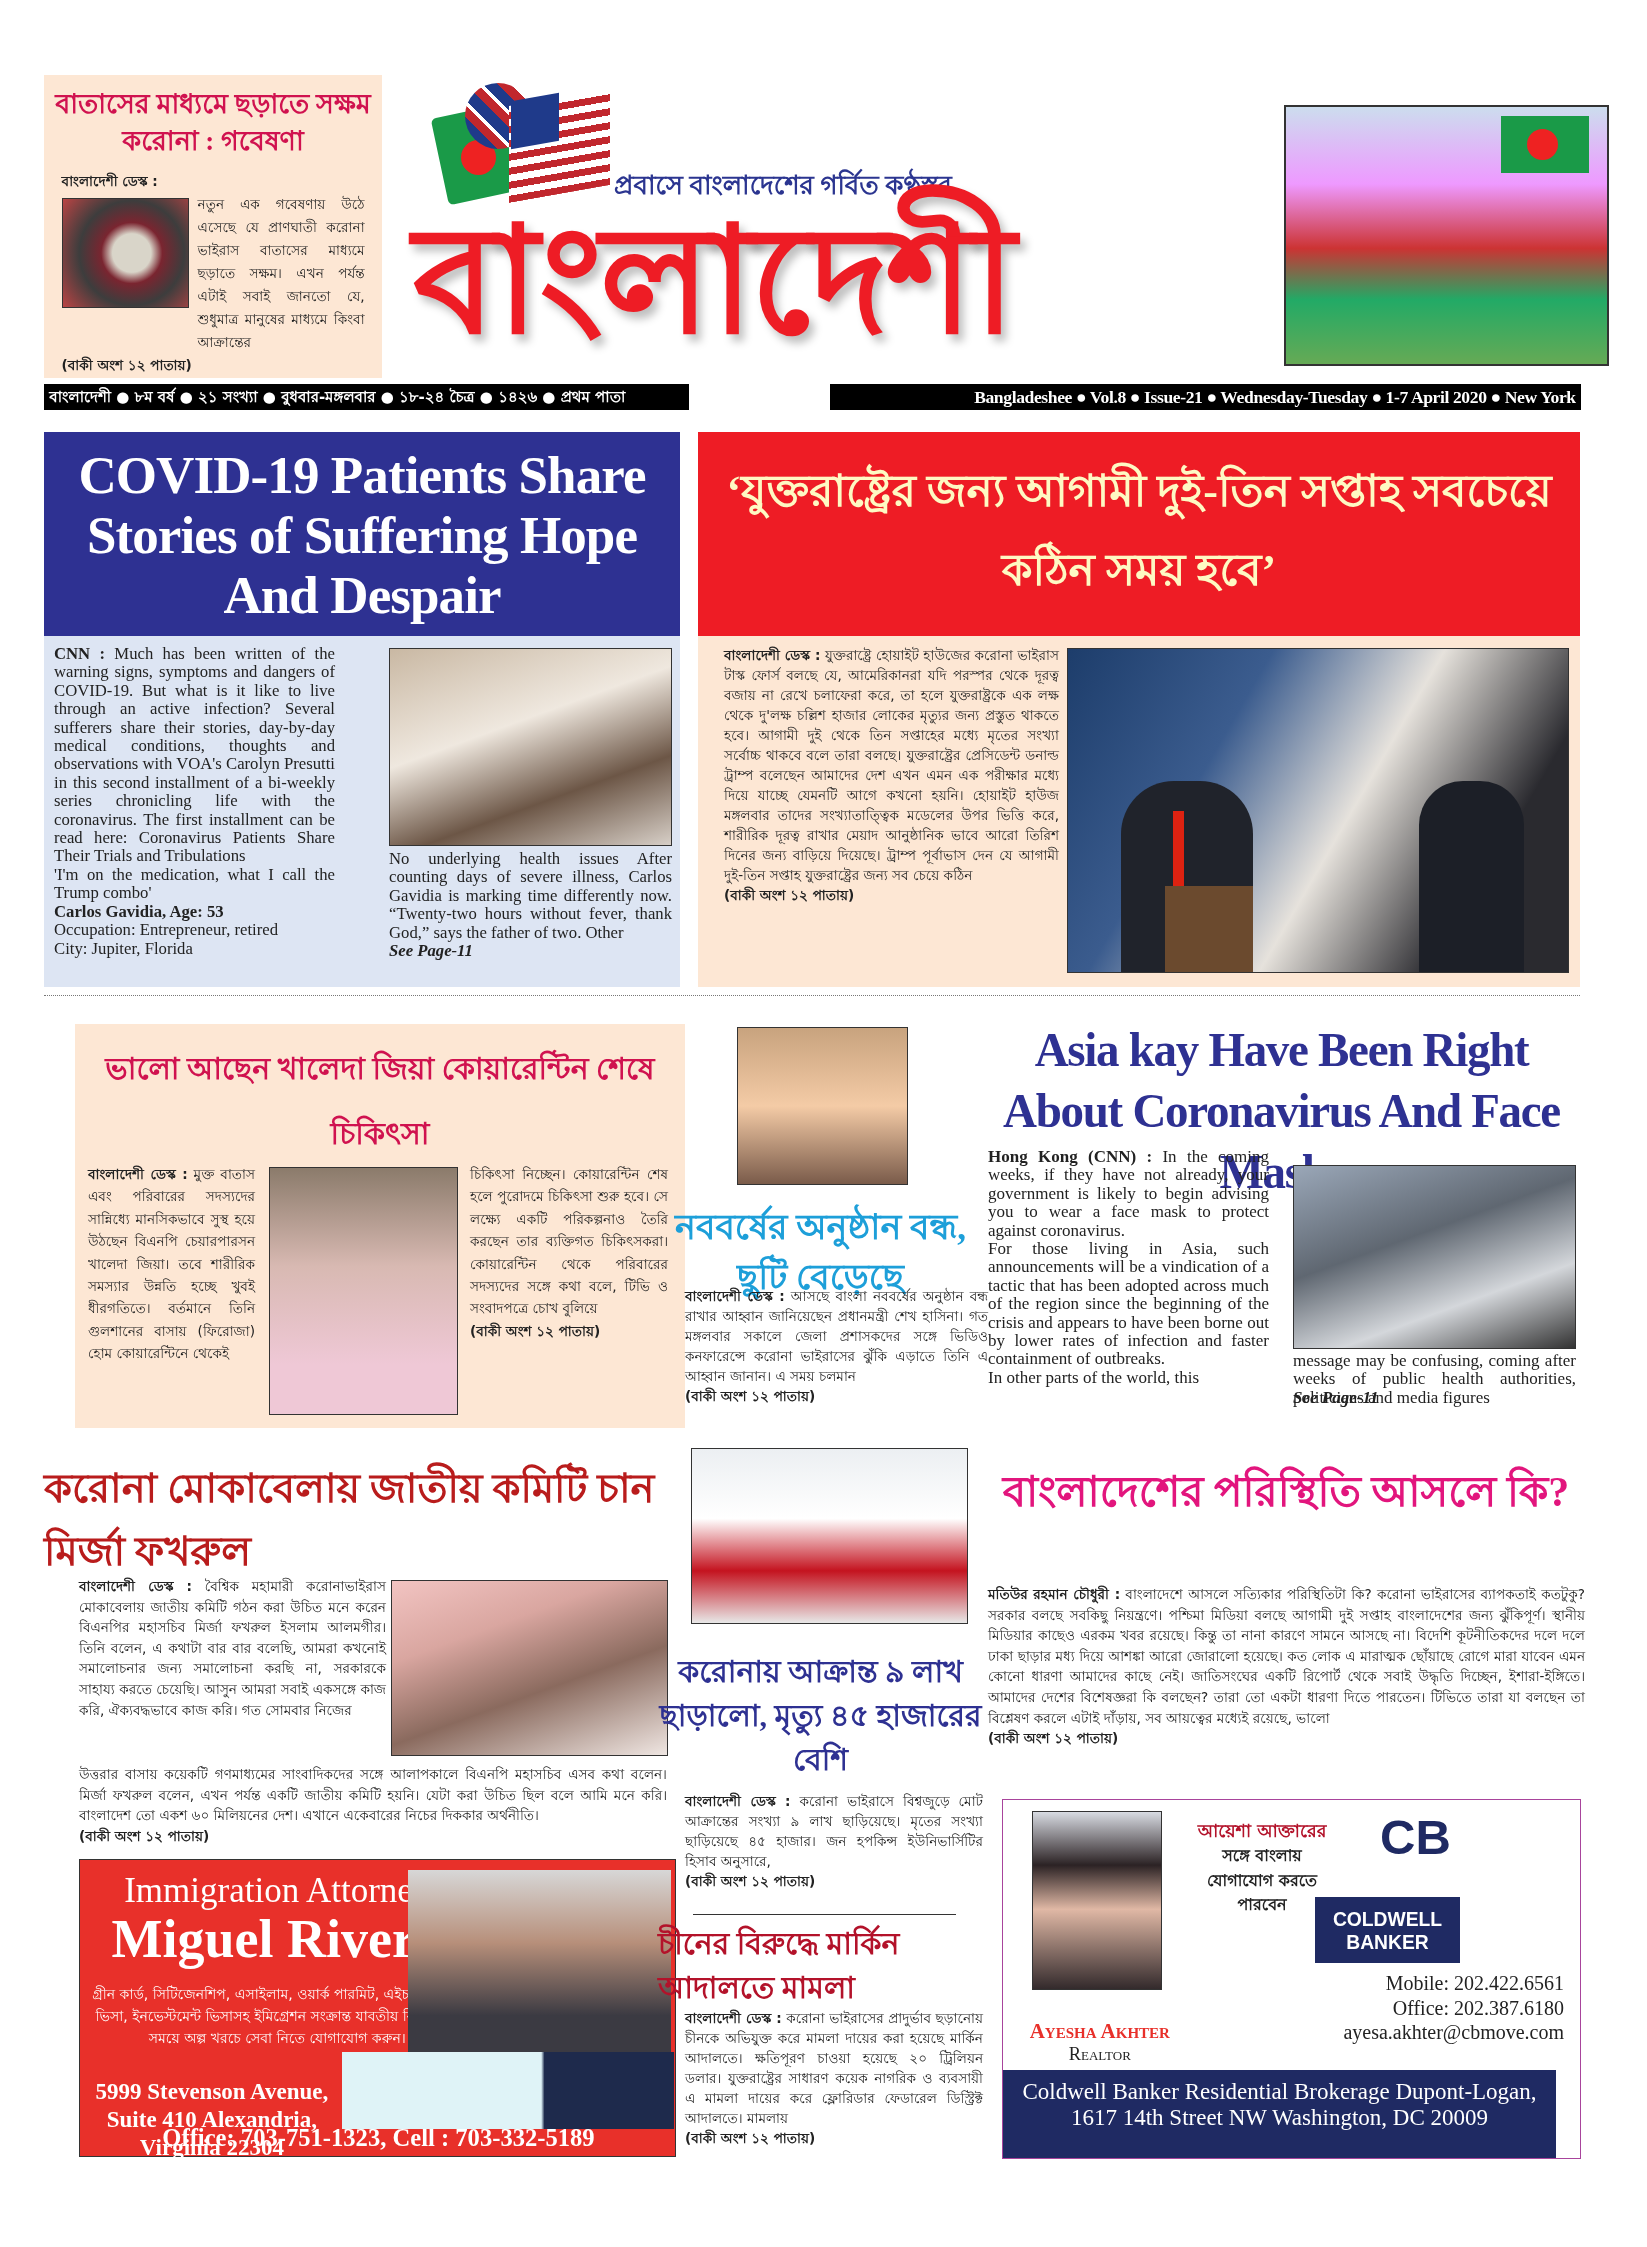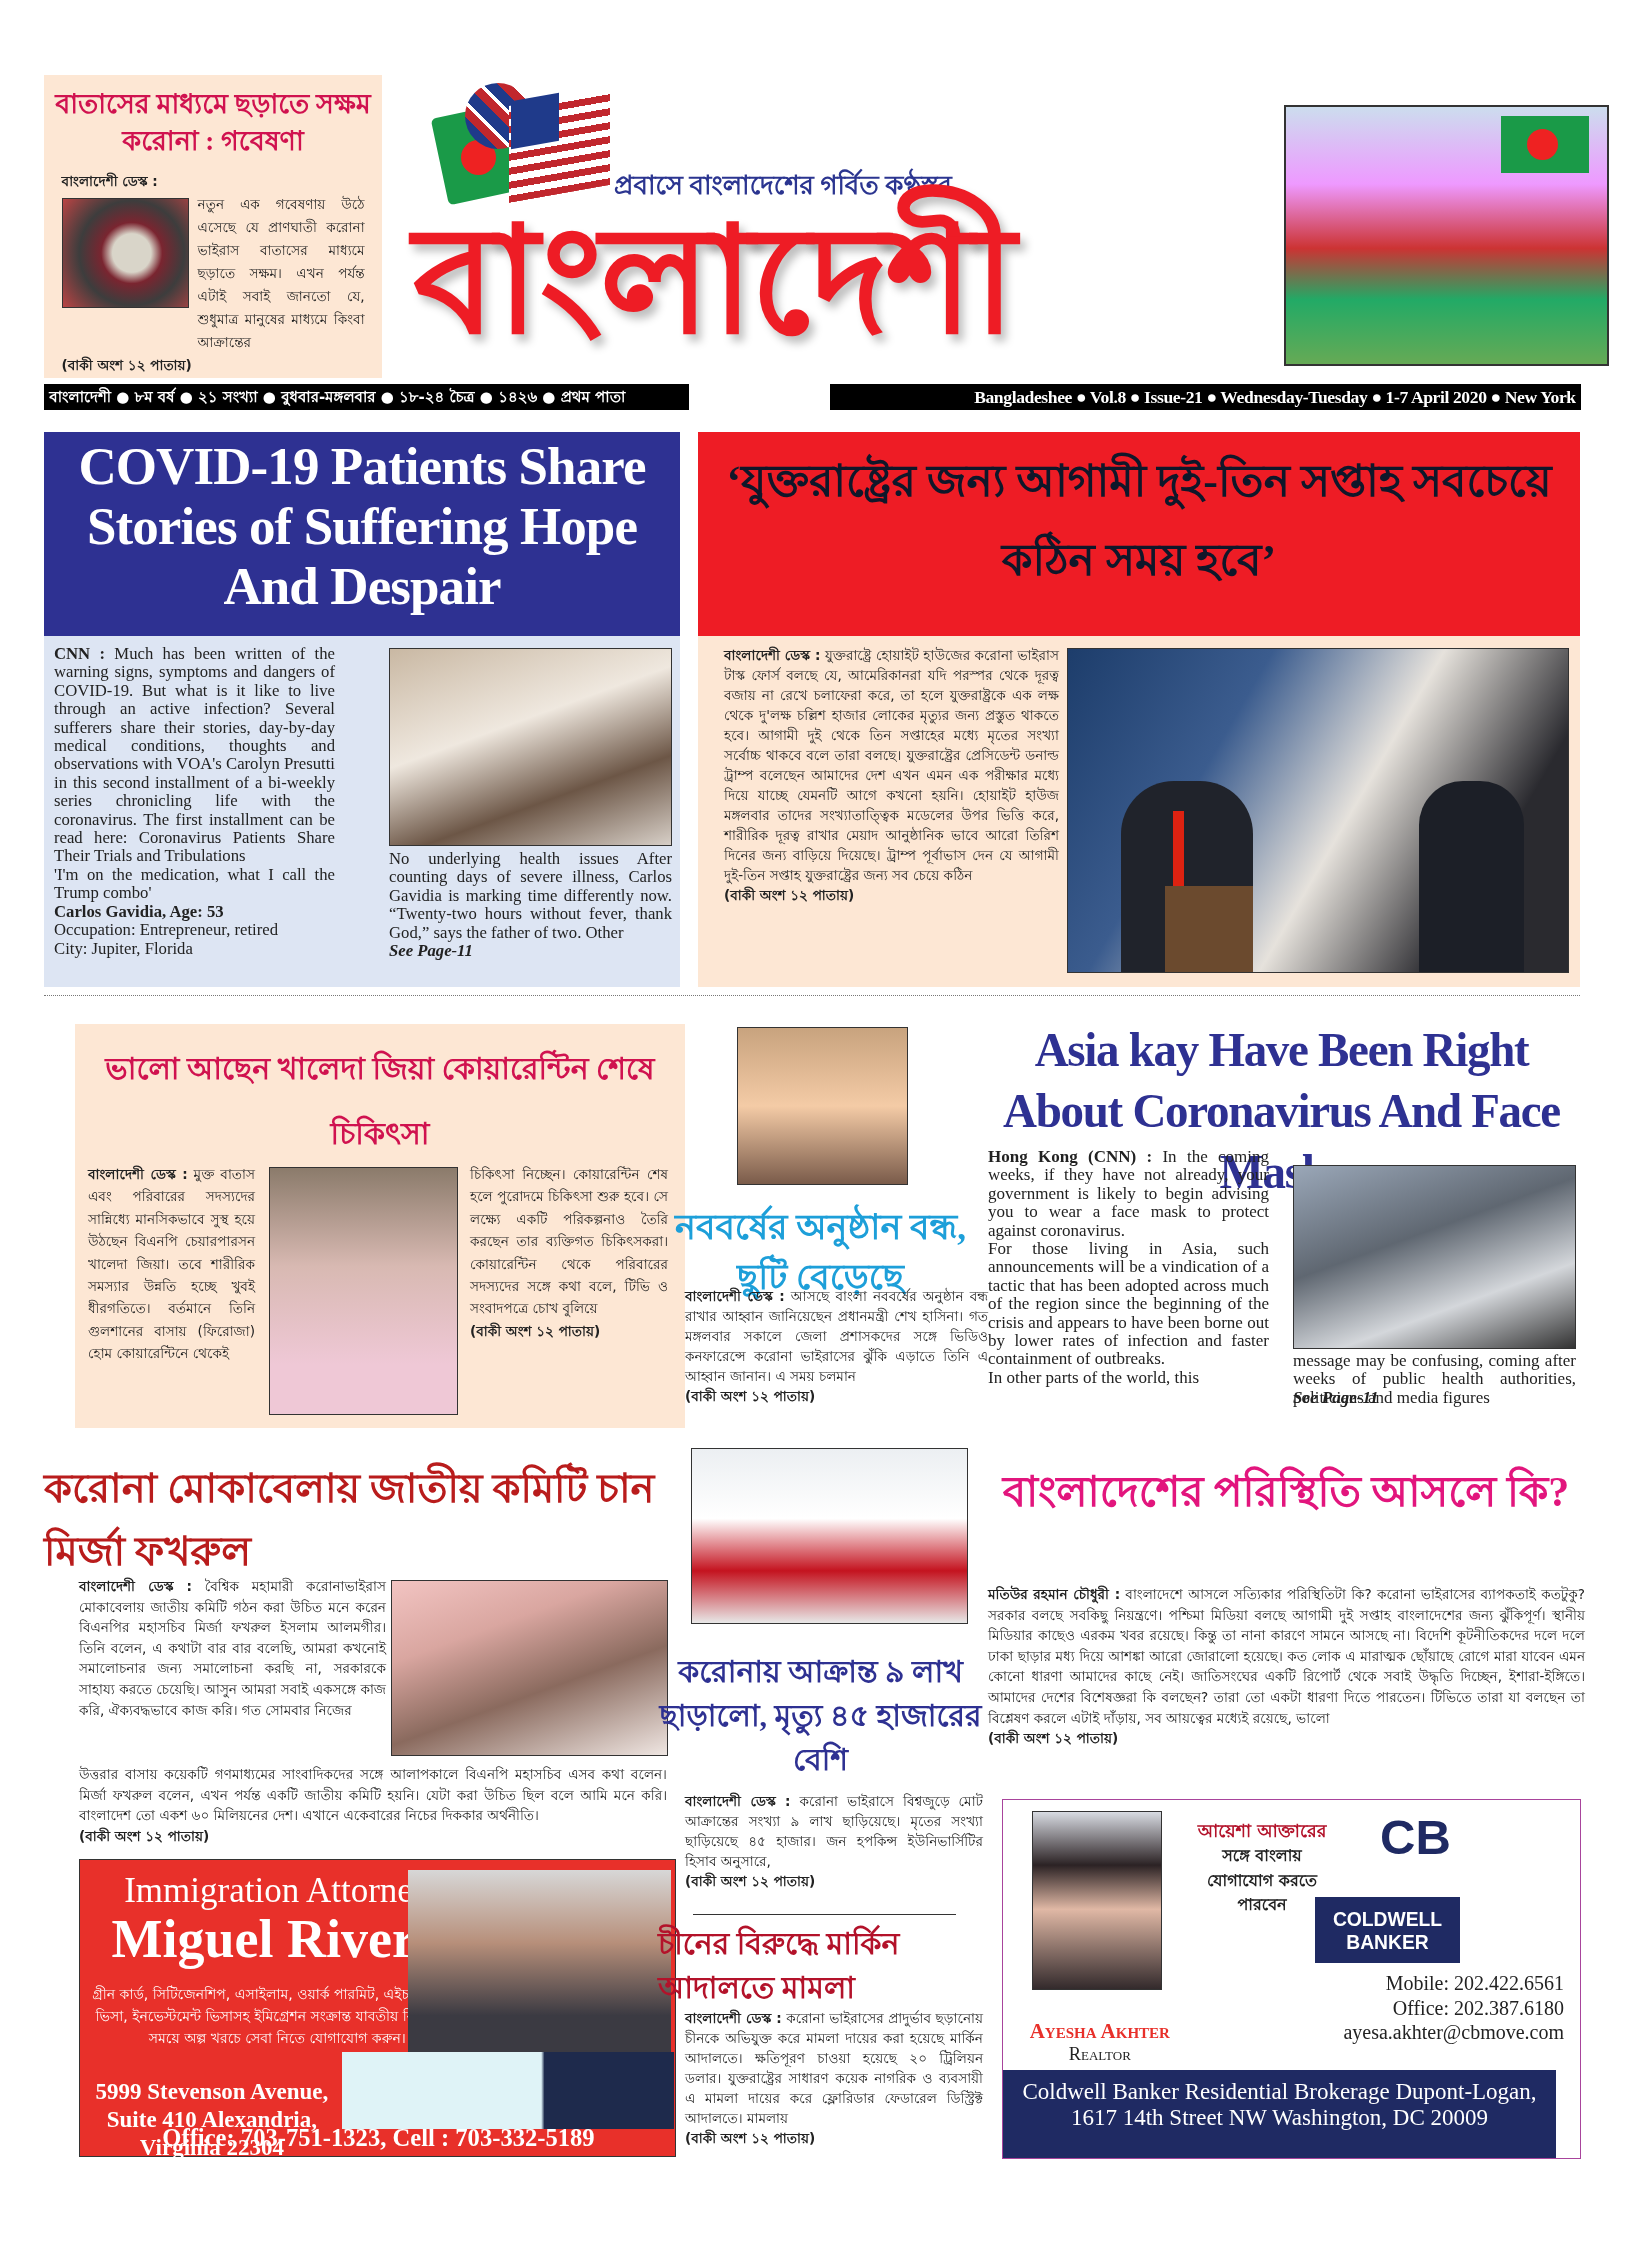--- a/index.html
+++ b/index.html
@@ -17,27 +17,27 @@
 
 #flags{left:439px;top:79px;width:176px;height:132px}
 #tagline{left:614px;top:165px;font-size:26px;color:#2b3590;font-weight:bold}
 #logo{left:413px;top:198px;font-size:149px;line-height:167px;color:#ee1c25;font-weight:bold;letter-spacing:-3.5px;text-shadow:5.3px 7px 8.8px rgba(0,0,0,.25)}
 #festival{left:1284px;top:105px;width:325px;height:261px;border:2.6px solid #333;background:linear-gradient(180deg,#cde 0%,#e9f 30%,#c33 55%,#2a6 75%,#6a5 100%)}
 
 .dateline{top:384px;height:26px;background:#000000;color:#fff;font-family:"Liberation Sans",sans-serif;font-weight:bold;font-size:16.7px;line-height:26px;white-space:nowrap;overflow:hidden;padding:0 5.3px}
 #dl-bn{left:44px;width:645px;font-family:"DejaVu Sans",sans-serif;font-size:15px}
 #dl-en{left:830px;width:751px;text-align:right;font-family:"Liberation Serif",serif;font-size:17.6px;letter-spacing:-0.4px}
 
-#covid-head{left:44px;top:432px;width:636px;height:204px;background:#2e3192;color:#fff;font-family:"Liberation Serif",serif;font-weight:bold;font-size:53px;line-height:60px;text-align:center;padding-top:4px;letter-spacing:-0.9px}
+#covid-head{left:44px;top:432px;width:636px;height:204px;background:#2e3192;color:#fff;font-family:"Liberation Serif",serif;font-weight:bold;font-size:53px;line-height:60px;text-align:center;padding-top:13px;letter-spacing:-0.9px}
 #covid-body{left:44px;top:636px;width:636px;height:351px;background:#dde5f3}
 #covid-text{left:54px;top:645px;width:281px}
 #covid-photo{left:389px;top:648px;width:283px;height:198px;background:linear-gradient(160deg,#c9b8a3,#efe8df 40%,#6c5646 70%,#d7cfc7)}
 #covid-cap{left:389px;top:850px;width:283px}
 
-#trump-head{left:698px;top:432px;width:882px;height:204px;background:#ee1c25;color:#0f172a;font-size:44px;line-height:79px;text-align:center;font-weight:bold;padding-top:10px}
+#trump-head{left:698px;top:432px;width:882px;height:204px;background:#ee1c25;color:#fef9c3;font-size:44px;line-height:79px;text-align:center;font-weight:bold;padding-top:20px}
 #trump-body{left:698px;top:636px;width:882px;height:351px;background:#fde7d4}
 #trump-text{left:724px;top:645px;width:335px}
 #trump-photo{left:1067px;top:648px;width:502px;height:325px;background:linear-gradient(120deg,#1d3d6b,#3b5c8e 30%,#e6e2dc 55%,#2a2a2f 80%)}
 .sep{left:44px;top:995px;width:1536px;border-top:1.8px dotted #777}
 
 #kz-box{left:75px;top:1024px;width:610px;height:404px;background:#fde7d4}
 #kz-head{left:75px;top:1036px;width:610px;color:#d0124f;font-size:30px;line-height:65px;text-align:center;font-weight:bold}
 #kz-col1{left:88px;top:1163px;width:167px}
 #kz-photo{left:269px;top:1167px;width:189px;height:248px;background:linear-gradient(180deg,#8b7b6b,#d8b9b2 40%,#efc8d6 80%)}
 #kz-col2{left:470px;top:1163px;width:198px}

